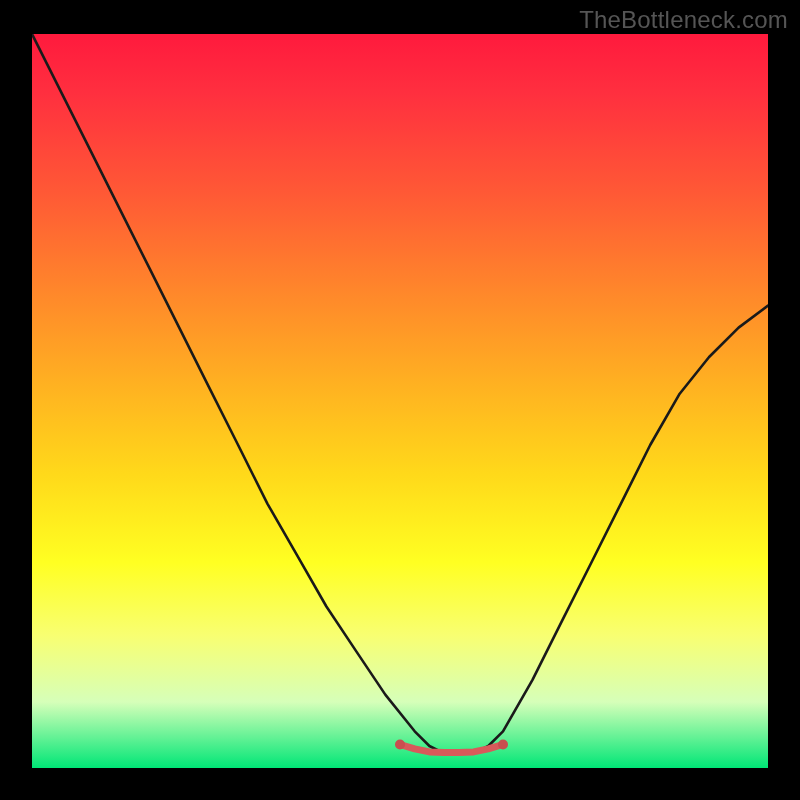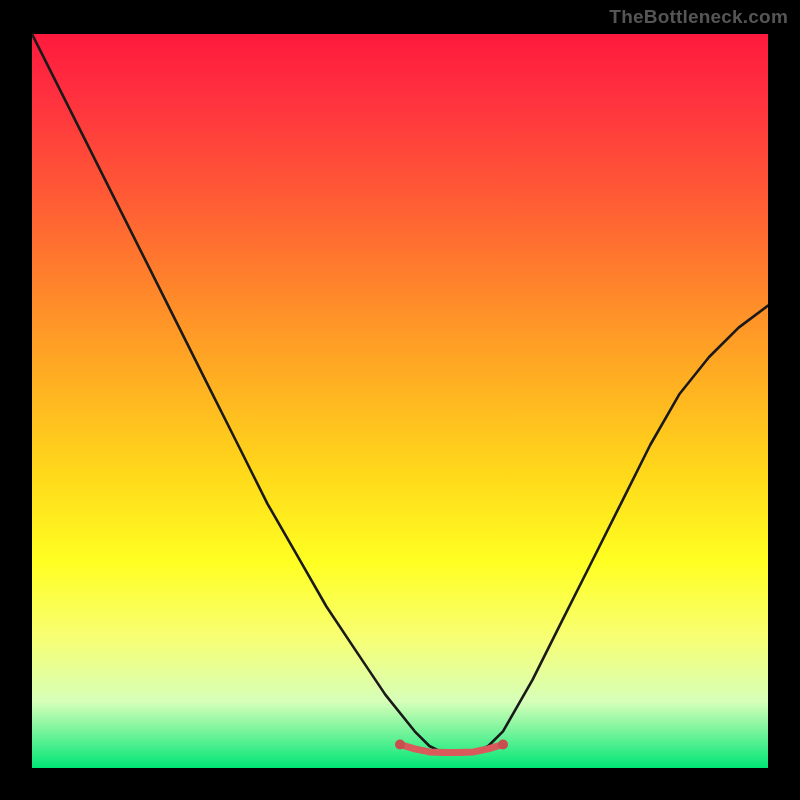--- a/index.html
+++ b/index.html
@@ -43,22 +43,22 @@
       #ffff22 72%,
       #f8ff72 82%,
       #d6ffb9 91%,
       #00e676 100%);
   }
   .watermark {
     position: absolute;
     top: 6px;
     right: 12px;
     color: #555;
-    font-size: 19px;
-    font-weight: 700;
+    font-size: 24px;
+    font-weight: 400;
     letter-spacing: 0.2px;
     user-select: none;
   }
   svg.curve {
     position: absolute;
     left: 0;
     top: 0;
     width: 100%;
     height: 100%;
   }

